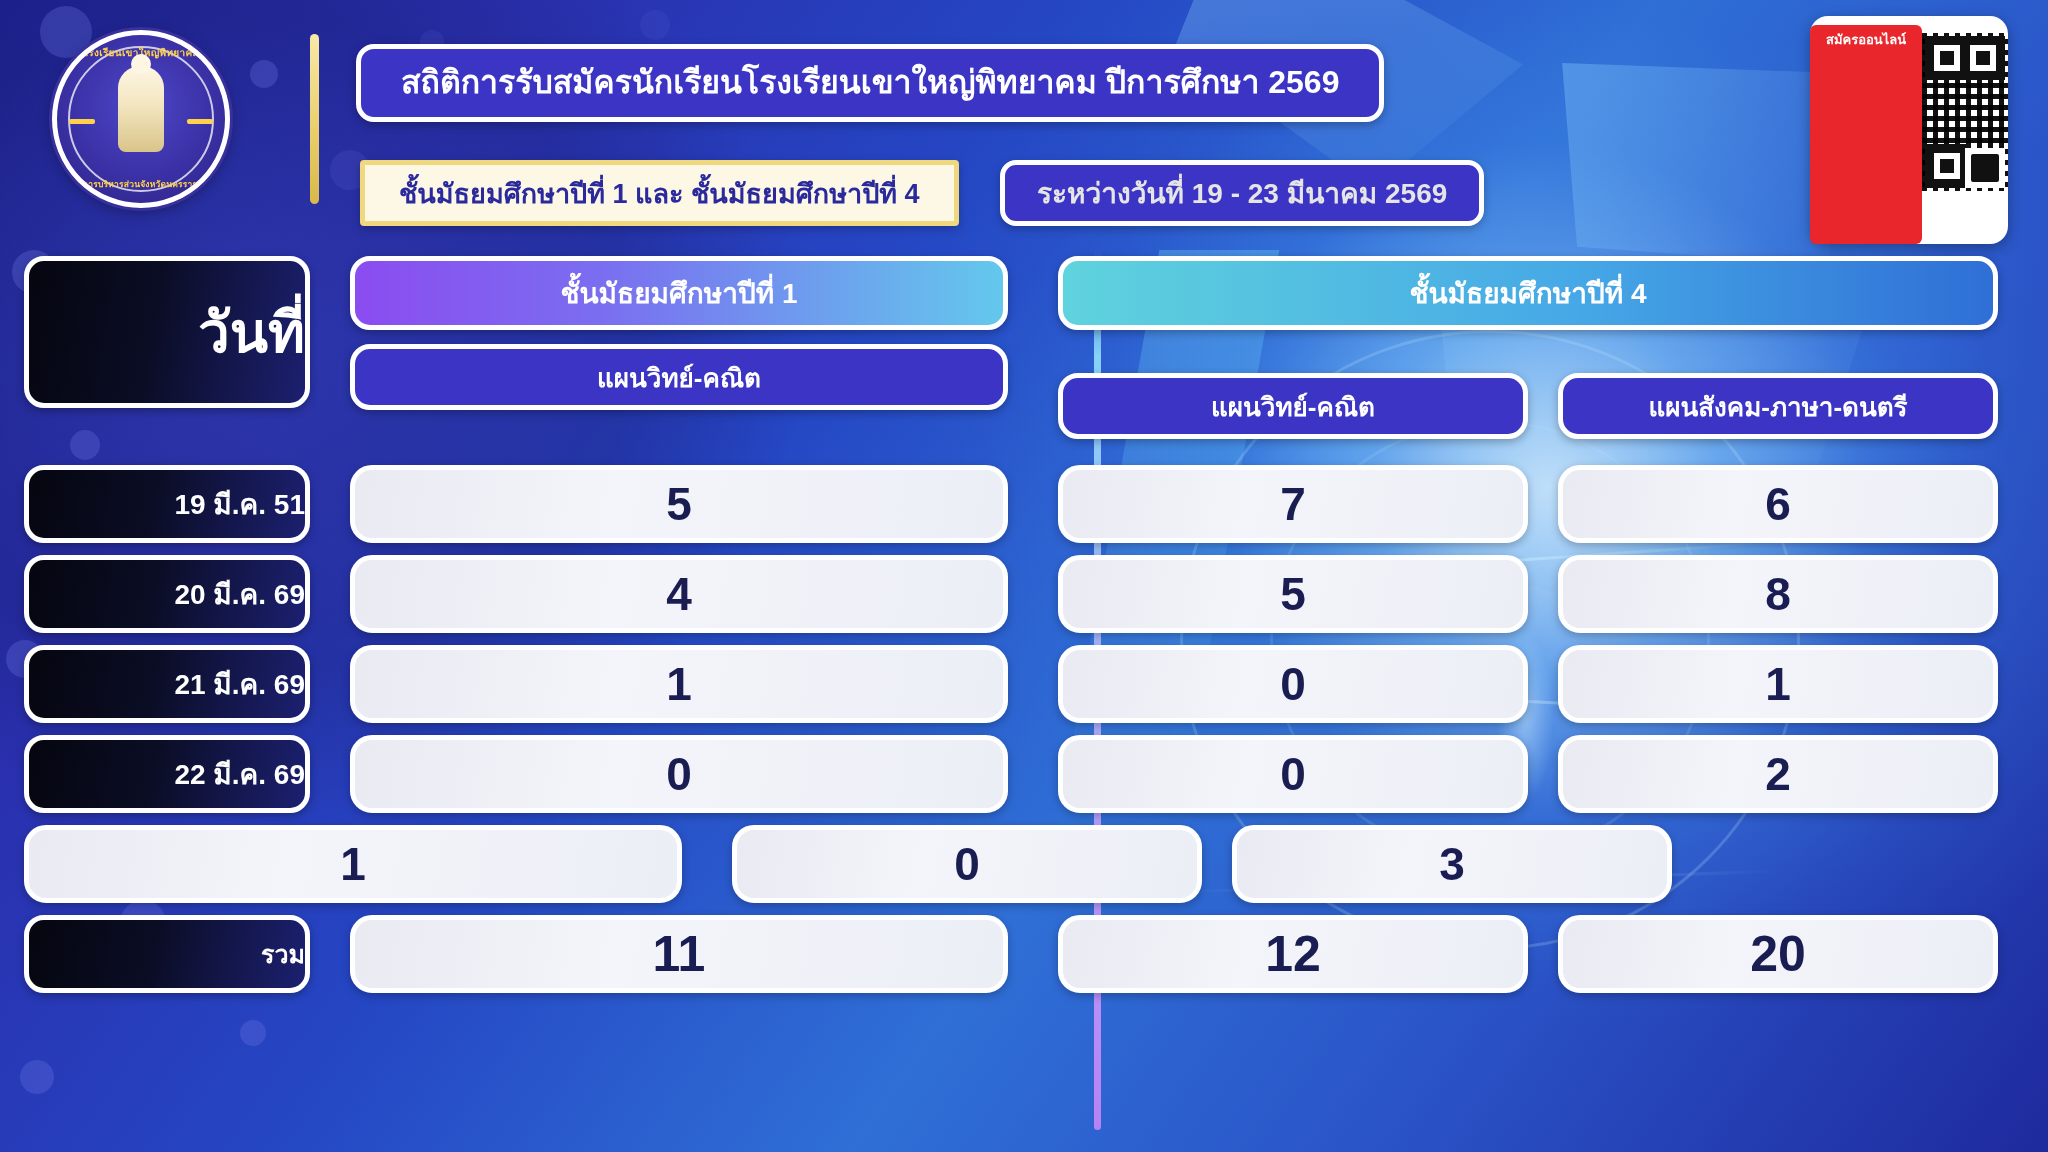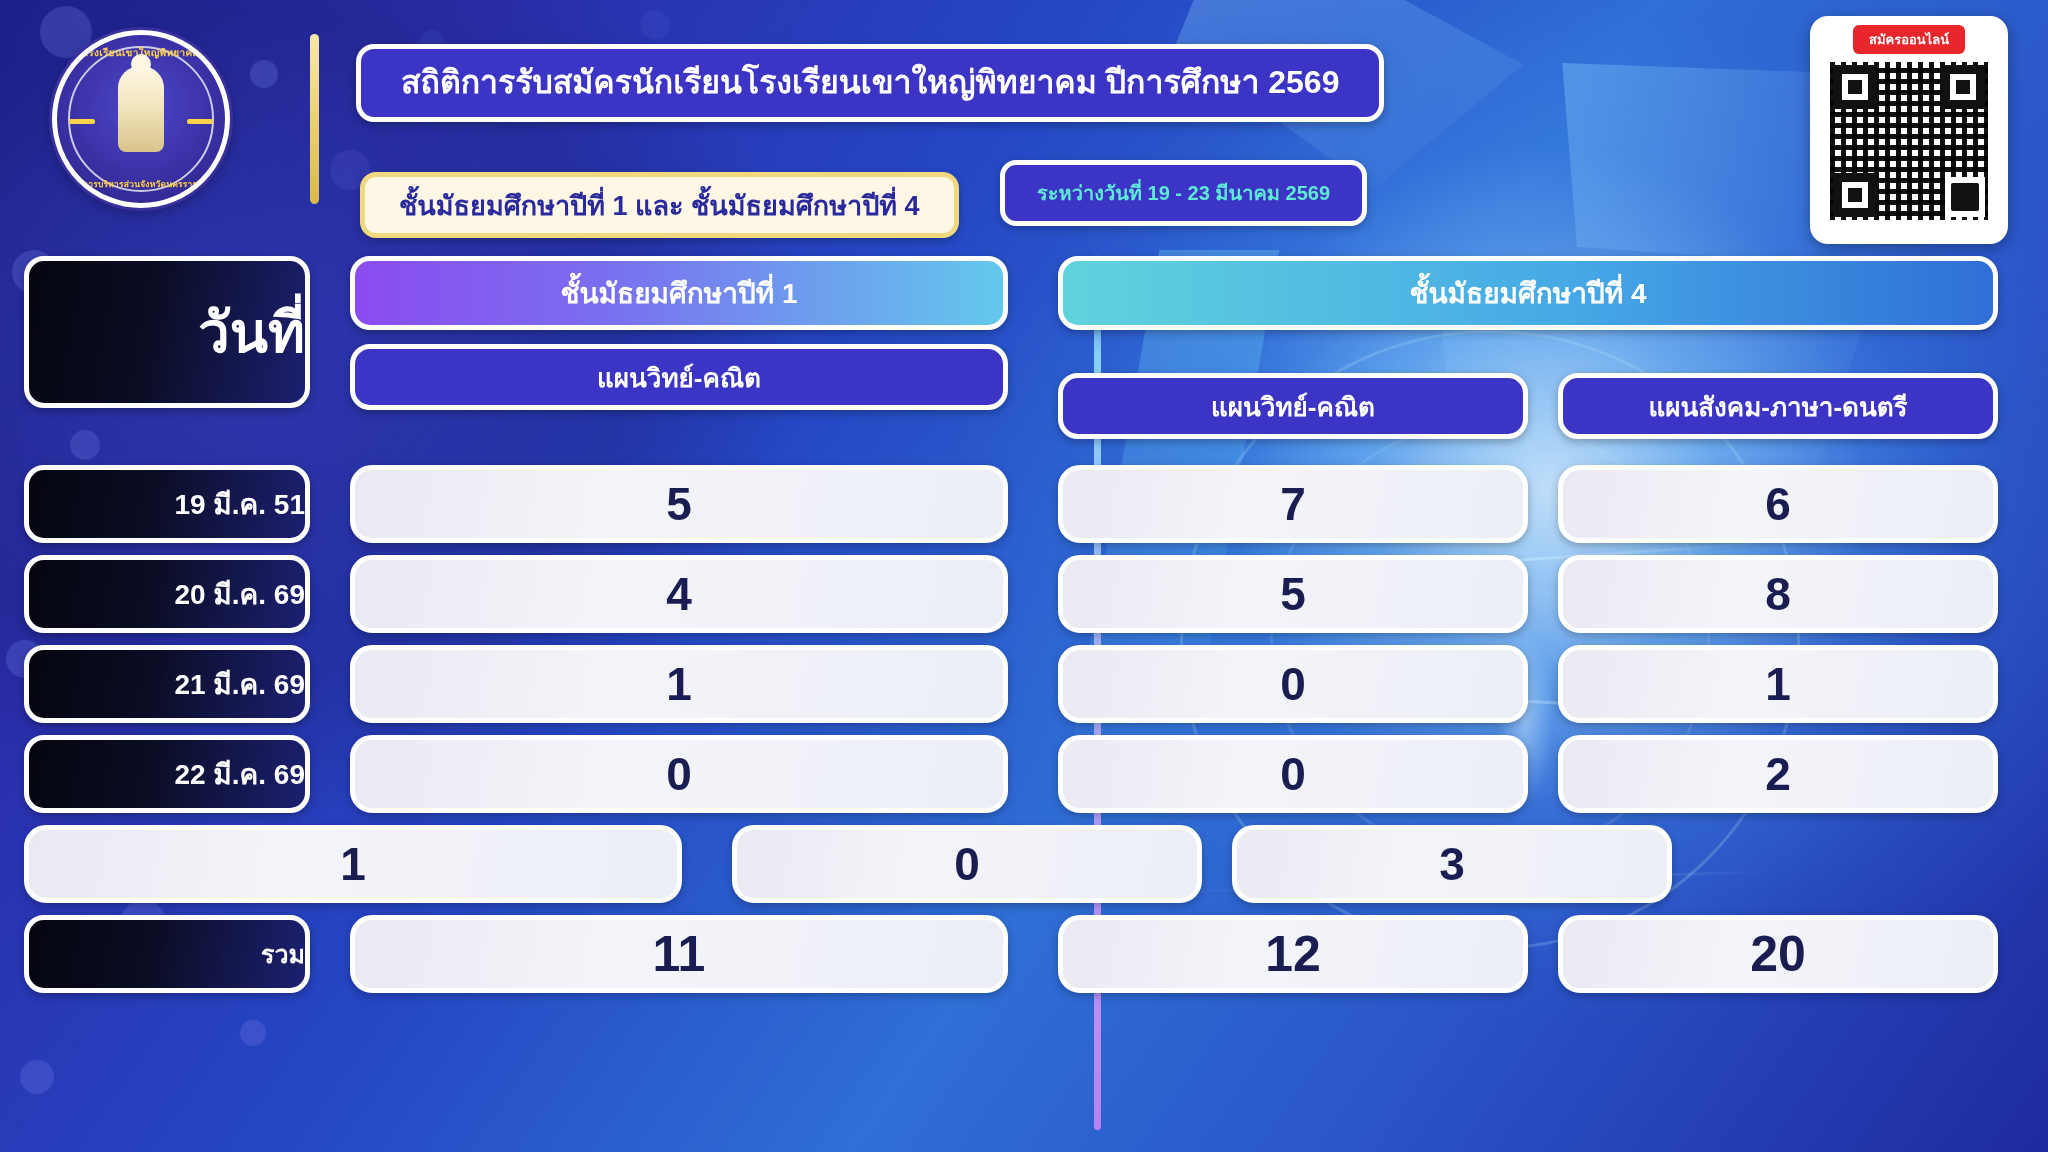--- a/index.html
+++ b/index.html
@@ -108,51 +108,51 @@
     display: flex; align-items: center; justify-content: center;
     padding: 0 40px;
     box-shadow: 0 3px 10px rgba(0,0,0,0.28);
   }
   .title-banner span {
     color: #ffffff; font-size: 32px; font-weight: bold; white-space: nowrap;
     line-height: 1.1;
   }
 
   .sub-level {
-    position: absolute; left: 360px; top: 172px;
+    position: absolute; left: 360px; top: 160px;
     height: 66px;
     background: #fdf8e6;
     border: 5px solid #f0d87e;
-    border-radius: 16px;
+    border-radius: 4px;
     display: flex; align-items: center; justify-content: center;
     padding: 0 34px;
     box-shadow: 0 3px 9px rgba(0,0,0,0.25);
   }
   .sub-level span { color: #2b2a9c; font-size: 27px; font-weight: bold; white-space: nowrap; }
 
   .sub-date {
     position: absolute; left: 1000px; top: 160px;
     height: 66px;
     background: #3b34c4;
     border: 5px solid #ffffff;
     border-radius: 16px;
     display: flex; align-items: center; justify-content: center;
     padding: 0 32px;
     box-shadow: 0 3px 9px rgba(0,0,0,0.25);
   }
-  .sub-date span { color: #5eead4; font-size: 20px; font-weight: bold; white-space: nowrap; }
+  .sub-date span { color: #e5e5e5; font-size: 28px; font-weight: bold; white-space: nowrap; }
 
   
   .qr-card {
     position: absolute; right: 40px; top: 16px;
     width: 198px; height: 228px;
     background: #ffffff;
     border-radius: 18px;
     box-shadow: 0 4px 14px rgba(0,0,0,0.32);
-    display: flex; flex-direction: column; align-items: center;
+    display: flex; flex-direction: row; 
     padding-top: 9px;
   }
   .qr-label {
     background: #e8262b; color: #ffffff;
     font-size: 13px; font-weight: bold;
     padding: 4px 16px; border-radius: 6px;
     white-space: nowrap;
   }
   .qr-code {
     margin-top: 8px;

